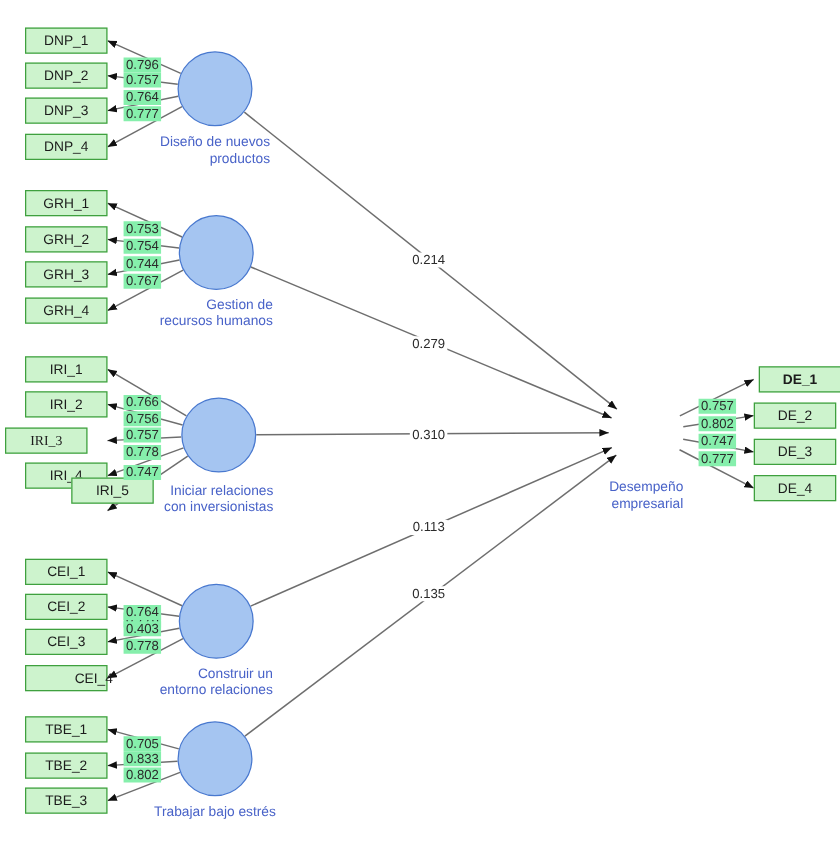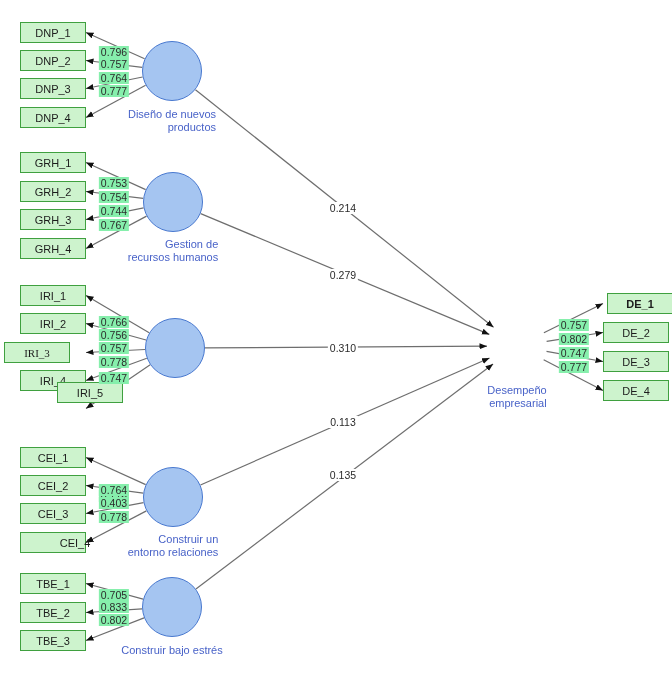--- a/index.html
+++ b/index.html
@@ -105,20 +105,24 @@
     <div class="val-label" style="left: 114px; top: 322px;">0.766</div>
     <div class="ind-box" style="left: 20px; top: 313px;">IRI_2</div>
     <div class="val-label" style="left: 114px; top: 335px;">0.756</div>
     <div class="ind-box" style="left: 4px; top: 342px; font-family: Liberation Serif, serif;">IRI_3</div>
     <div class="val-label" style="left: 114px; top: 348px;">0.757</div>
     <div class="ind-box" style="left: 20px; top: 370px;">IRI_4</div>
     <div class="val-label" style="left: 114px; top: 362px;">0.778</div>
     <div class="ind-box" style="left: 20px; top: 382px; margin-left: 37px;">IRI_5</div>
     <div class="val-label" style="left: 114px; top: 378px;">0.747</div>
     <div class="construct" style="left: 145px; top: 318px; width: 60px; height: 60px;"></div>
+    <div class="con-label" style="left: 175px; top: 387px;">
+      <div>Iniciar relaciones</div>
+      <div>con inversionistas</div>
+    </div>
     <div class="ind-box" style="left: 20px; top: 447px;">CEI_1</div>
     <div class="val-label" style="left: 114px; top: 496px;">0.776</div>
     <div class="ind-box" style="left: 20px; top: 475px;">CEI_2</div>
     <div class="val-label" style="left: 114px; top: 490px;">0.764</div>
     <div class="ind-box" style="left: 20px; top: 503px;">CEI_3</div>
     <div class="val-label" style="left: 114px; top: 503px;">0.403</div>
     <div class="ind-box" style="left: 20px; top: 532px; padding-left: 44px;">CEI_4</div>
     <div class="val-label" style="left: 114px; top: 517px;">0.778</div>
     <div class="construct" style="left: 143px; top: 467px; width: 60px; height: 60px;"></div>
     <div class="con-label" style="left: 173px; top: 533px;">
@@ -126,21 +130,21 @@
       <div>entorno relaciones</div>
     </div>
     <div class="ind-box" style="left: 20px; top: 573px;">TBE_1</div>
     <div class="val-label" style="left: 114px; top: 595px;">0.705</div>
     <div class="ind-box" style="left: 20px; top: 602px; text-align: right;">TBE_2</div>
     <div class="val-label" style="left: 114px; top: 607px;">0.833</div>
     <div class="ind-box" style="left: 20px; top: 630px;">TBE_3</div>
     <div class="val-label" style="left: 114px; top: 620px;">0.802</div>
     <div class="construct" style="left: 142px; top: 577px; width: 60px; height: 60px;"></div>
     <div class="con-label" style="left: 172px; top: 644px;">
-      <div>Construir bajo estrés</div>
+      <div>Trabajar bajo estrés</div>
     </div>
     <div class="ind-box" style="left: 607px; top: 293px; font-weight: bold;">DE_1</div>
     <div class="val-label" style="left: 574px; top: 325px;">0.757</div>
     <div class="ind-box" style="left: 603px; top: 322px;">DE_2</div>
     <div class="val-label" style="left: 574px; top: 339px;">0.802</div>
     <div class="ind-box" style="left: 603px; top: 351px;">DE_3</div>
     <div class="val-label" style="left: 574px; top: 353px;">0.747</div>
     <div class="ind-box" style="left: 603px; top: 380px;">DE_4</div>
     <div class="val-label" style="left: 574px; top: 367px;">0.777</div>
     <div class="con-label" style="left: 517px; top: 384px;">

